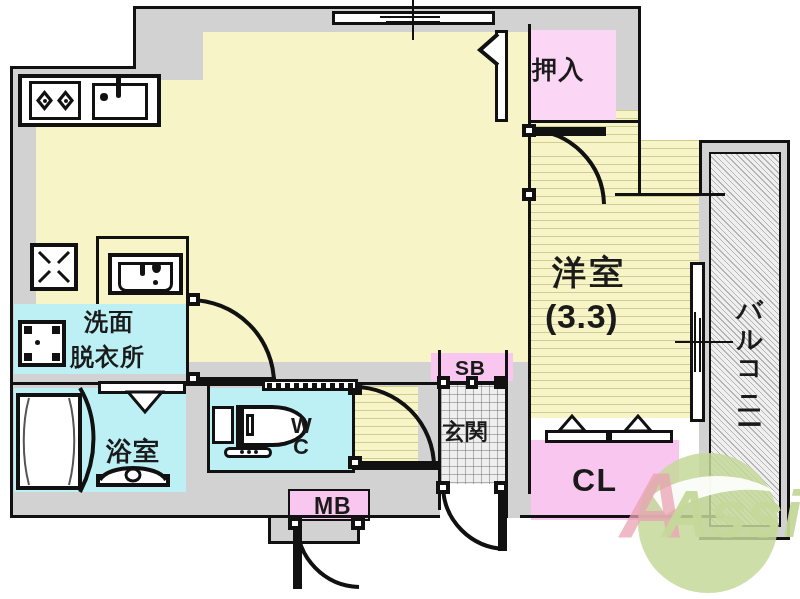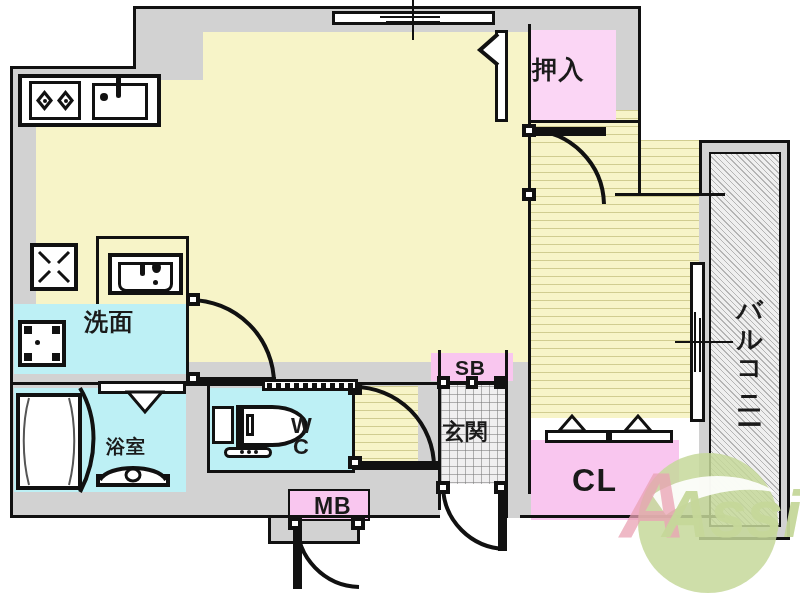--- a/index.html
+++ b/index.html
@@ -272,24 +272,27 @@
   <div class="abs" style="left:351px;top:517px;width:14px;height:13px;background:#fff;border:4px solid #111;"></div>
 
   <svg id="wm" viewBox="0 0 200 184">
     <circle cx="108" cy="108" r="70" fill="#c6d89a" opacity="0.85"></circle>
     <path d="M52,80 C95,52 150,58 176,78 C148,70 100,76 66,100 Z" fill="#ffffff" opacity="0.9"></path>
     <text x="20" y="122" font-family="Liberation Sans, sans-serif" font-size="92" font-weight="700" font-style="italic" fill="#eaa2b4" opacity="0.75">A</text>
     <text x="62" y="122" font-family="Liberation Sans, sans-serif" font-size="66" font-weight="700" font-style="italic" fill="#c6d89a" opacity="0.95">Assist</text>
   </svg>
 
 
+  <div class="lbl jp" style="left:552px;top:250px;font-size:34px;letter-spacing:.10em;">洋室</div>
+  <div class="lbl" style="left:545px;top:297px;font-size:34px;letter-spacing:.02em;">(3.3)</div>
 
   <div class="lbl jp" style="left:84px;top:306px;font-size:24px;letter-spacing:.04em;">洗面</div>
-
-  <div class="lbl jp" style="left:106px;top:434px;font-size:19px;letter-spacing:.05em;">浴室</div>
+  <div class="lbl jp" style="left:70px;top:341px;font-size:24px;letter-spacing:.04em;">脱衣所</div>
+
+  <div class="lbl jp" style="left:106px;top:434px;font-size:26px;letter-spacing:.05em;">浴室</div>
 
   <div class="lbl" style="left:291px;top:413px;font-size:22px;">W</div>
   <div class="lbl" style="left:293px;top:434px;font-size:22px;">C</div>
 
   <div class="lbl jp" style="left:443px;top:417px;font-size:22px;letter-spacing:.02em;">玄関</div>
 
   <div class="lbl jp vert" style="left:731px;top:280px;font-size:26px;">バルコニー</div>
 
   <div class="lbl jp" style="left:532px;top:53px;font-size:25px;letter-spacing:.06em;">押入</div>
 

